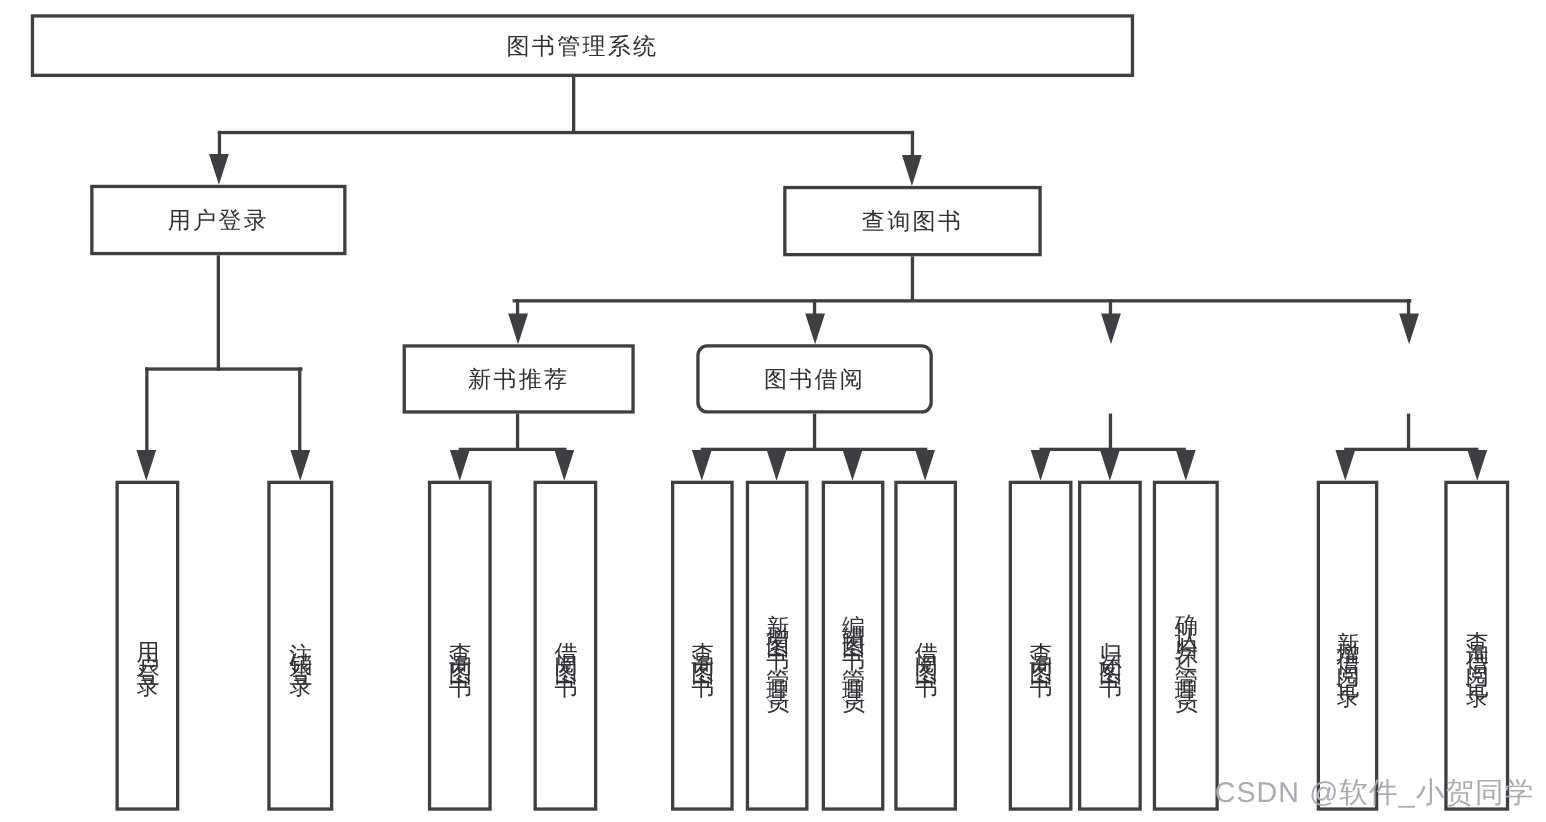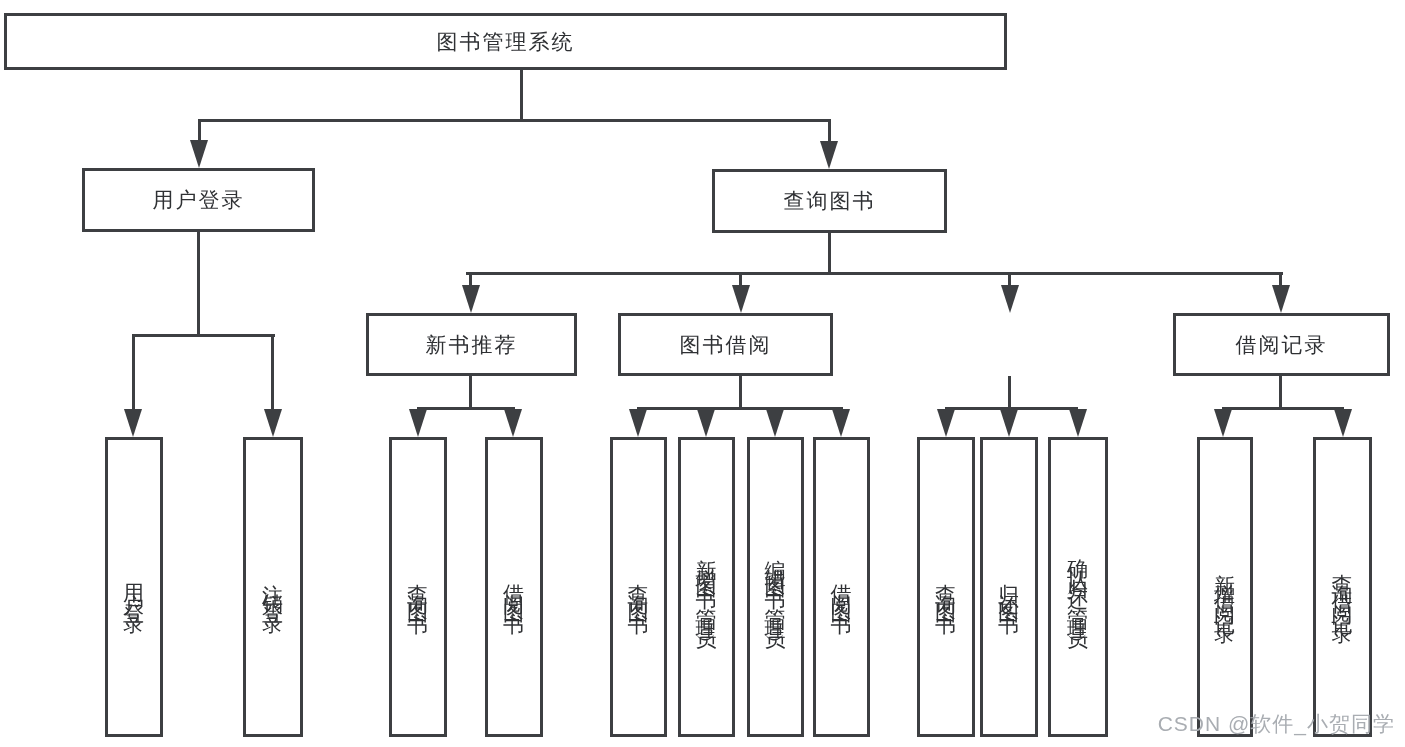--- a/index.html
+++ b/index.html
@@ -41,32 +41,32 @@
   .arrow{
     position:absolute;width:0;height:0;
     border-left:9px solid transparent;
     border-right:9px solid transparent;
     border-top:28px solid var(--line);
   }
   .watermark{
     position:absolute;
     right:10px;bottom:9px;
     color:var(--wm);
-    font-size:21px;
+    font-size:26px;
     letter-spacing:1px;
     z-index:5;
     white-space:nowrap;
   }
 </style>
 </head>
 <body>
 
 <div id="canvas">
 
-  <div class="box h-box" style="left:4px;top:13px;width:997px;height:51px;">
+  <div class="box h-box" style="left:28px;top:13px;width:997px;height:51px;">
     <span>图书管理系统</span>
   </div>
 
   <div class="vl" style="left:520px;top:70px;height:51px;"></div>
   <div class="hl" style="left:198px;top:119px;width:633px;"></div>
   <div class="vl" style="left:198px;top:119px;height:26px;"></div>
   <div class="arrow" style="left:190px;top:140px;"></div>
   <div class="vl" style="left:828px;top:119px;height:26px;"></div>
   <div class="arrow" style="left:820px;top:141px;"></div>
 
@@ -98,25 +98,22 @@
   <div class="vl" style="left:739px;top:272px;height:16px;"></div>
   <div class="arrow" style="left:732px;top:285px;"></div>
   <div class="vl" style="left:1008px;top:272px;height:16px;"></div>
   <div class="arrow" style="left:1001px;top:285px;"></div>
   <div class="vl" style="left:1279px;top:272px;height:16px;"></div>
   <div class="arrow" style="left:1272px;top:285px;"></div>
 
   <div class="box h-box" style="left:366px;top:313px;width:205px;height:57px;">
     <span>新书推荐</span>
   </div>
-  <div class="box h-box" style="left:618px;top:313px;width:209px;height:57px;">
+  <div class="box h-box" style="left:633px;top:313px;width:209px;height:57px;border-radius:10px;">
     <span>图书借阅</span>
-  </div>
-  <div class="box h-box" style="left:1173px;top:313px;width:211px;height:57px;">
-    <span>借阅记录</span>
   </div>
 
   <div class="vl" style="left:469px;top:376px;height:33px;"></div>
   <div class="hl" style="left:417px;top:407px;width:98px;"></div>
   <div class="arrow" style="left:409px;top:409px;"></div>
   <div class="arrow" style="left:504px;top:409px;"></div>
   <div class="box v-box" style="left:389px;top:437px;width:52px;height:294px;">
     <span>查询图书</span>
   </div>
   <div class="box v-box" style="left:485px;top:437px;width:52px;height:294px;">

